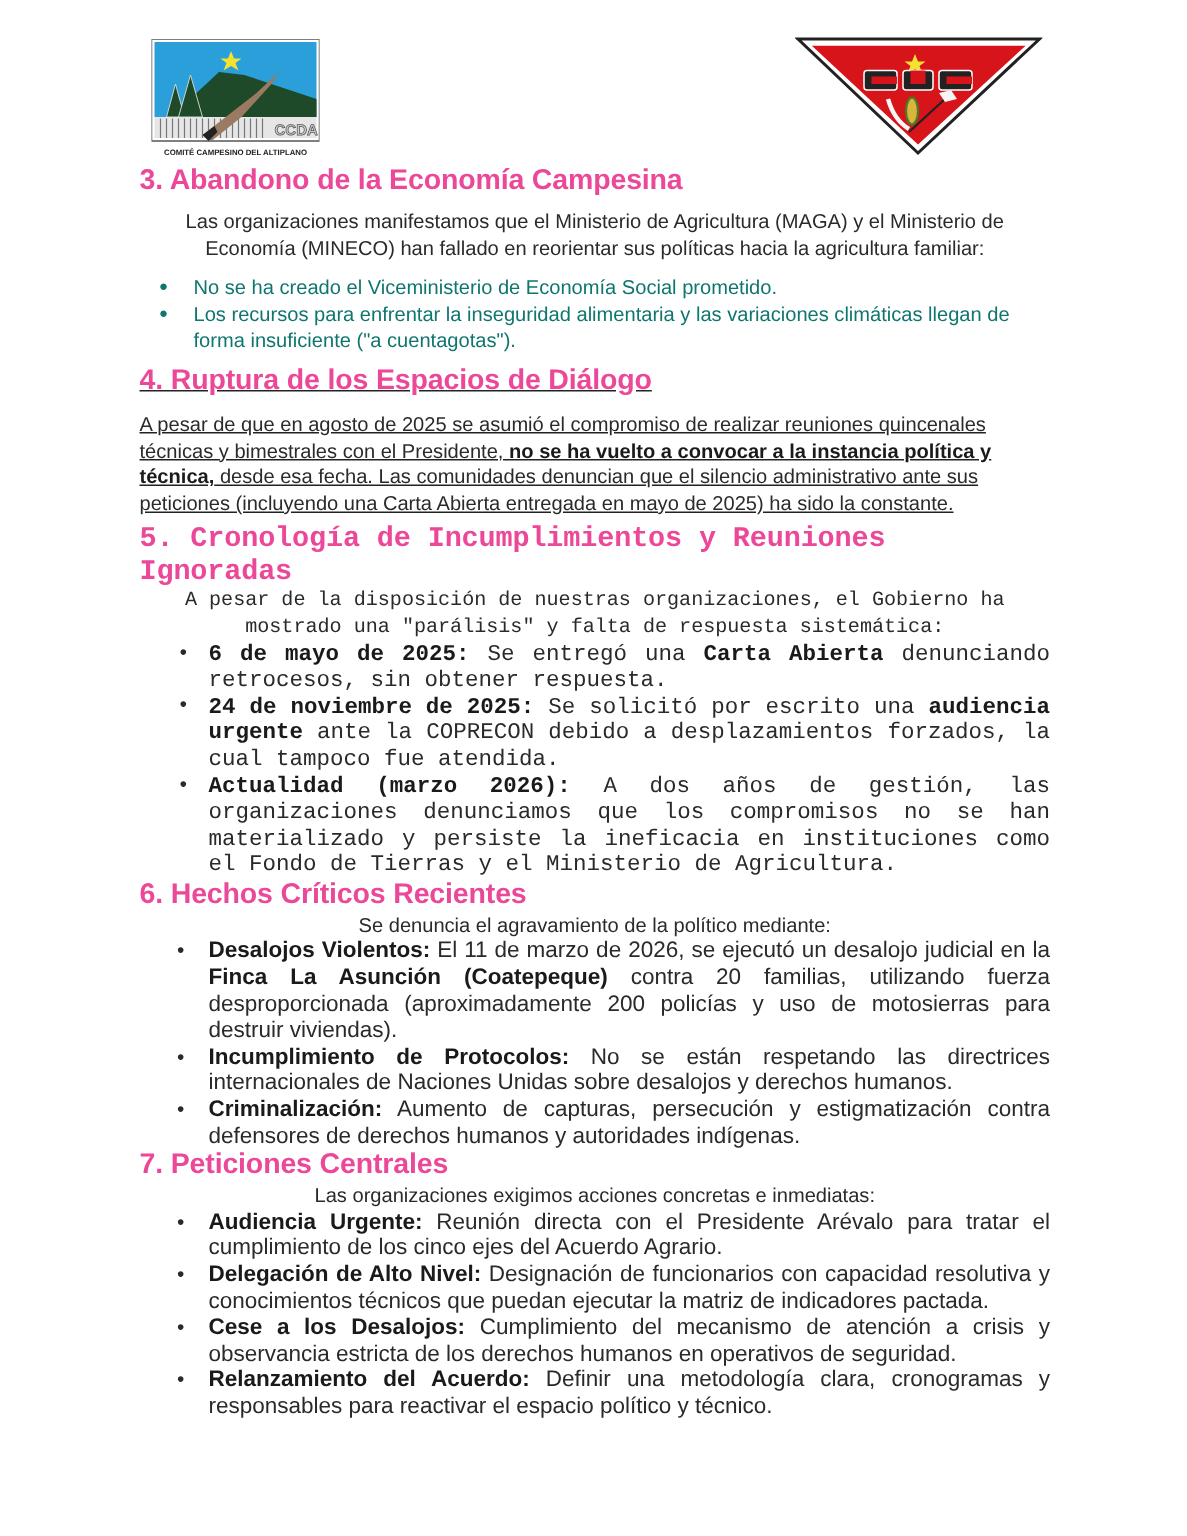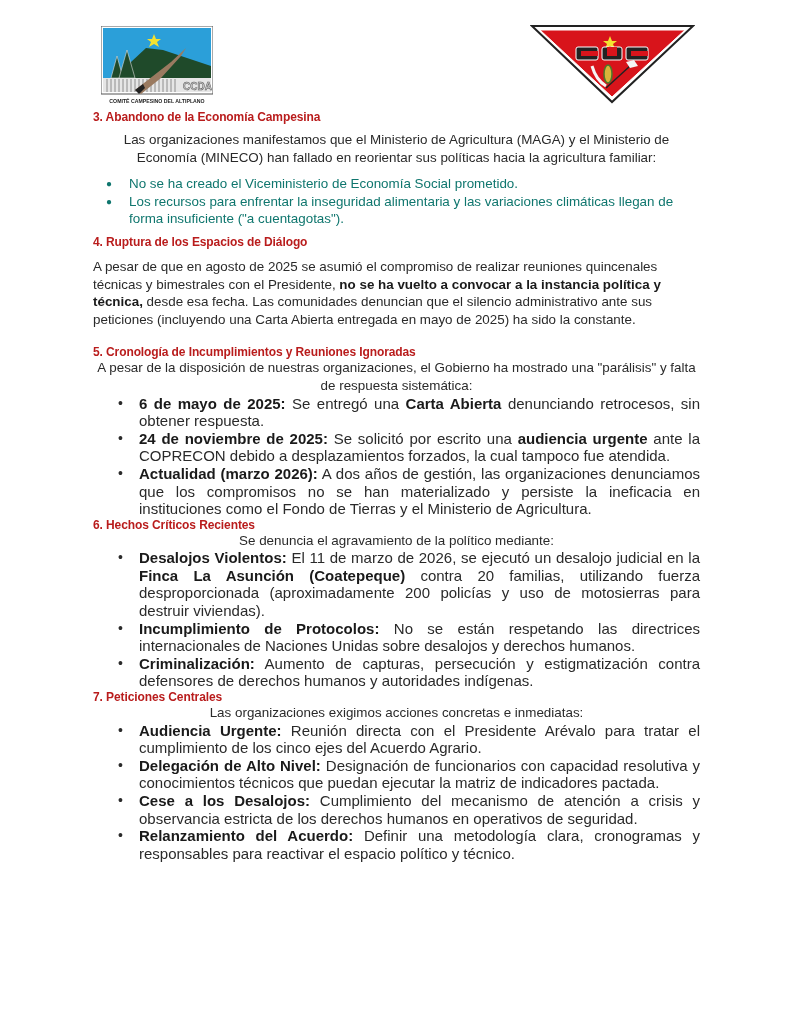--- a/index.html
+++ b/index.html
@@ -1,34 +1,34 @@
 <!DOCTYPE html>
 <html><head>
 <meta charset="utf-8">
 <style>
   html, body { margin: 0; padding: 0; background: #ffffff; }
   body { width: 791px; height: 1024px; position: relative; overflow: hidden;
          font-family: "Liberation Sans", sans-serif; color: #222; }
   .logo-left { position: absolute; left: 101px; top: 26px; width: 112px; height: 80px; }
   .logo-right { position: absolute; left: 530px; top: 22px; width: 165px; height: 82px; }
   .content { position: absolute; left: 93px; top: 110px; width: 607px; }
-  h2 { font-size: 12px; font-weight: bold; margin: 0; color: #b91c1c; letter-spacing: -0.1px; }
+  h2 { font-size: 19px; font-weight: bold; margin: 0; color: #ec4899; letter-spacing: -0.1px; }
   p { font-size: 13.4px; line-height: 17.6px; margin: 0; color: #2a2a2a; text-align: center; }
   .sec3 h2 { margin-bottom: 7px; }
   .sec3 p { margin-bottom: 9px; }
   ul.dot { list-style: none; margin: 0 0 0 0; padding: 0; }
   ul.dot li { position: relative; padding-left: 36px; font-size: 13.4px; line-height: 17.6px; color: #0f766e; }
   ul.dot li::before { content: "●"; position: absolute; left: 13px; top: 0; font-size: 10px; }
   ul.small { list-style: none; margin: 0; padding: 0; }
   ul.small li { position: relative; padding-left: 46px; font-size: 15px; line-height: 17.6px; color: #2a2a2a; text-align: justify; }
   ul.small li::before { content: "•"; position: absolute; left: 25px; top: 0; font-size: 14px; }
   b { font-weight: bold; color: #1a1a1a; }
-  .sec4 { margin-top: 7px; }
+  .sec4 { margin-top: 7px; text-decoration: underline; }
   .sec4 h2 { margin-bottom: 9px; }
-  .sec5 { margin-top: 17px; }
+  .sec5 { margin-top: 4px; font-family: Liberation Mono, monospace; }
   .sec6, .sec7 { margin-top: 0px; }
 </style>
 </head>
 <body>
 
 <div class="logo-left">
   <svg width="112" height="80" viewBox="0 0 112 80">
     <rect x="0" y="0" width="112" height="68" fill="#ffffff" stroke="#555" stroke-width="1"></rect>
     <rect x="2" y="2" width="108" height="50" fill="#2b9fd9"></rect>
     <polygon points="15,50 45,22 62,24 110,40 110,52 15,52" fill="#1f4a2a"></polygon>

